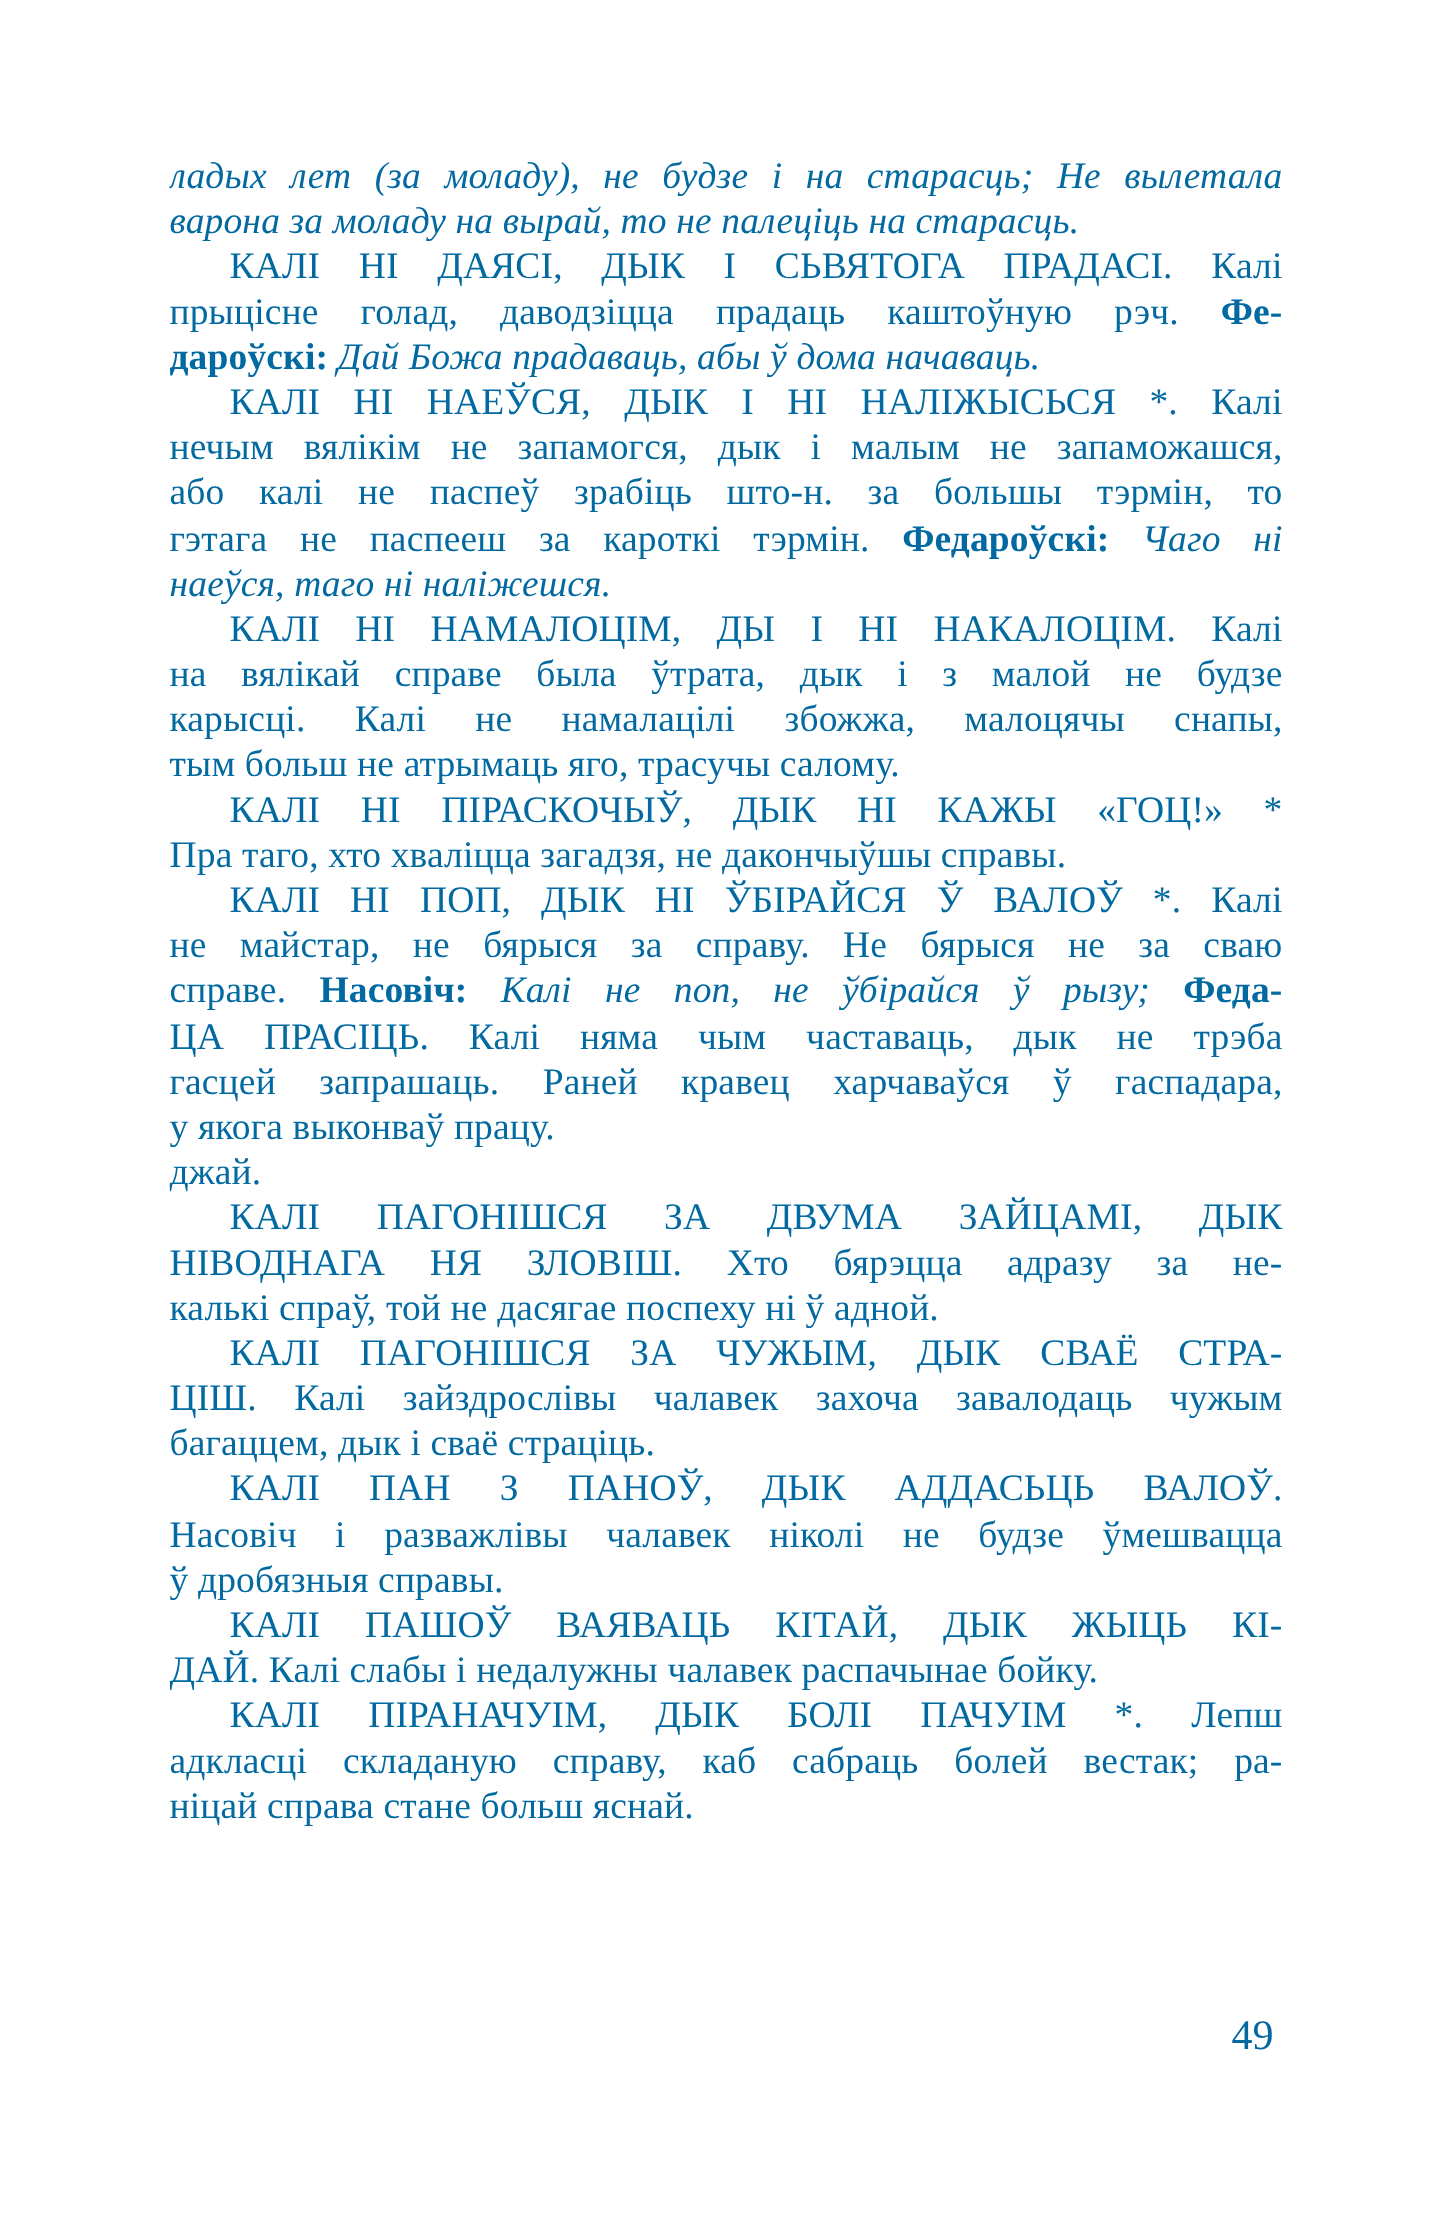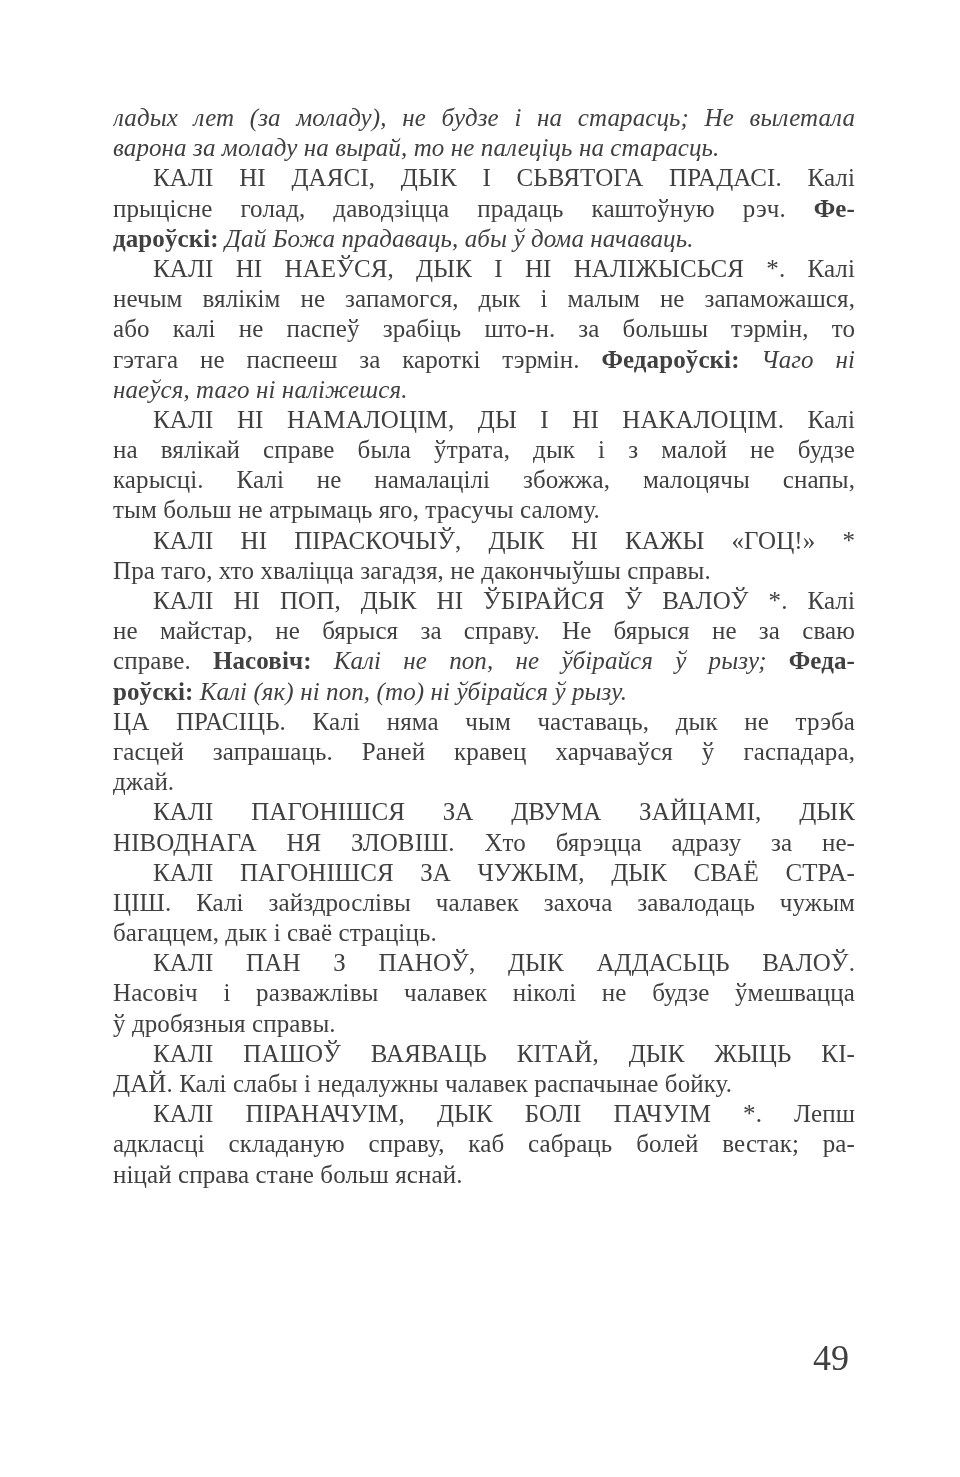--- a/index.html
+++ b/index.html
@@ -7,21 +7,21 @@
     padding: 0;
     background: #ffffff;
   }
   .page {
     position: relative;
     width: 960px;
     height: 1477px;
     background: #ffffff;
     overflow: hidden;
     font-family: "Liberation Serif", "DejaVu Serif", serif;
-    color: #404040;
+    color: #0369a1;
   }
   .text-block {
     position: absolute;
     left: 113px;
     top: 103px;
     width: 742px;
   }
   .line {
     font-size: 25px;
     line-height: 30.2px;
@@ -41,21 +41,21 @@
   }
   .r-n { font-style: normal; font-weight: normal; }
   .r-i { font-style: italic; font-weight: normal; }
   .r-b { font-style: normal; font-weight: bold; }
   .page-number {
     position: absolute;
     top: 1338px;
     left: 113px;
     width: 736px;
     text-align: right;
-    font-size: 36px;
+    font-size: 28px;
     line-height: 40px;
     font-weight: normal;
   }
 </style>
 </head>
 <body>
 
 <div class="page">
   <div class="text-block">
       <div class="line"><span class="r-i">ладых лет (за моладу), не будзе і на старасць; Не вылетала</span></div>
@@ -70,26 +70,27 @@
       <div class="line last"><span class="r-i">наеўся, таго ні наліжешся.</span></div>
       <div class="line indent"><span class="r-n">КАЛІ НІ НАМАЛОЦІМ, ДЫ І НІ НАКАЛОЦІМ. Калі</span></div>
       <div class="line"><span class="r-n">на вялікай справе была ўтрата, дык і з малой не будзе</span></div>
       <div class="line"><span class="r-n">карысці. Калі не намалацілі збожжа, малоцячы снапы,</span></div>
       <div class="line last"><span class="r-n">тым больш не атрымаць яго, трасучы салому.</span></div>
       <div class="line indent"><span class="r-n">КАЛІ НІ ПІРАСКОЧЫЎ, ДЫК НІ КАЖЫ «ГОЦ!» *</span></div>
       <div class="line last"><span class="r-n">Пра таго, хто хваліцца загадзя, не дакончыўшы справы.</span></div>
       <div class="line indent"><span class="r-n">КАЛІ НІ ПОП, ДЫК НІ ЎБІРАЙСЯ Ў ВАЛОЎ *. Калі</span></div>
       <div class="line"><span class="r-n">не майстар, не бярыся за справу. Не бярыся не за сваю</span></div>
       <div class="line"><span class="r-n">справе. </span><span class="r-b">Насовіч: </span><span class="r-i">Калі не поп, не ўбірайся ў рызу; </span><span class="r-b">Феда-</span></div>
-      <div class="line last"><span class="r-b">роўскі: </span><span class="r-i">Калі (як) ні поп, (то) ні ўбірайся ў рызу.</span></div>
       <div class="line"><span class="r-n">ЦА ПРАСІЦЬ. Калі няма чым частаваць, дык не трэба</span></div>
       <div class="line"><span class="r-n">гасцей запрашаць. Раней кравец харчаваўся ў гаспадара,</span></div>
+      <div class="line last"><span class="r-n">у якога выконваў працу.</span></div>
       <div class="line last"><span class="r-n">джай.</span></div>
       <div class="line indent"><span class="r-n">КАЛІ ПАГОНІШСЯ ЗА ДВУМА ЗАЙЦАМІ, ДЫК</span></div>
       <div class="line"><span class="r-n">НІВОДНАГА НЯ ЗЛОВІШ. Хто бярэцца адразу за не-</span></div>
+      <div class="line last"><span class="r-n">калькі спраў, той не дасягае поспеху ні ў адной.</span></div>
       <div class="line indent"><span class="r-n">КАЛІ ПАГОНІШСЯ ЗА ЧУЖЫМ, ДЫК СВАЁ СТРА-</span></div>
       <div class="line"><span class="r-n">ЦІШ. Калі зайздрослівы чалавек захоча завалодаць чужым</span></div>
       <div class="line last"><span class="r-n">багаццем, дык і сваё страціць.</span></div>
       <div class="line indent"><span class="r-n">КАЛІ ПАН З ПАНОЎ, ДЫК АДДАСЬЦЬ ВАЛОЎ.</span></div>
       <div class="line"><span class="r-n">Насовіч і разважлівы чалавек ніколі не будзе ўмешвацца</span></div>
       <div class="line last"><span class="r-n">ў дробязныя справы.</span></div>
       <div class="line indent"><span class="r-n">КАЛІ ПАШОЎ ВАЯВАЦЬ КІТАЙ, ДЫК ЖЫЦЬ КІ-</span></div>
       <div class="line last"><span class="r-n">ДАЙ. Калі слабы і недалужны чалавек распачынае бойку.</span></div>
       <div class="line indent"><span class="r-n">КАЛІ ПІРАНАЧУІМ, ДЫК БОЛІ ПАЧУІМ *. Лепш</span></div>
       <div class="line"><span class="r-n">адкласці складаную справу, каб сабраць болей вестак; ра-</span></div>

